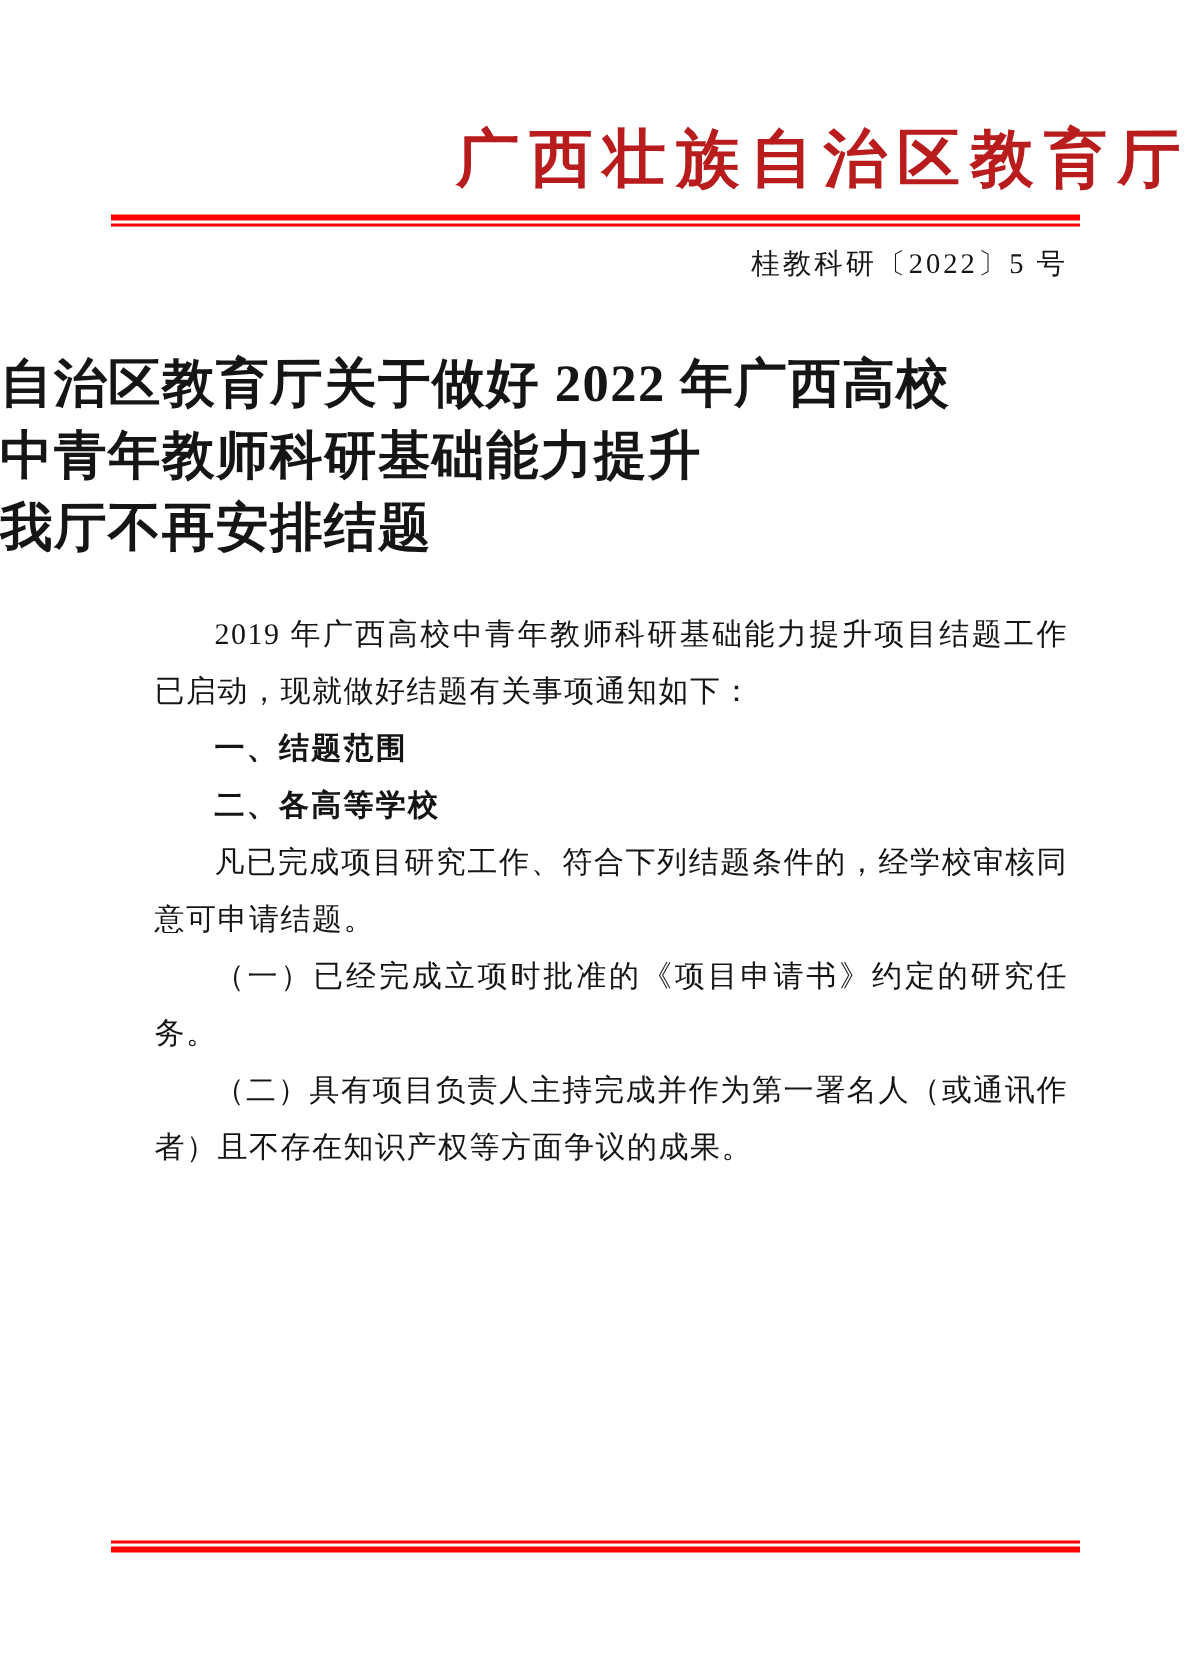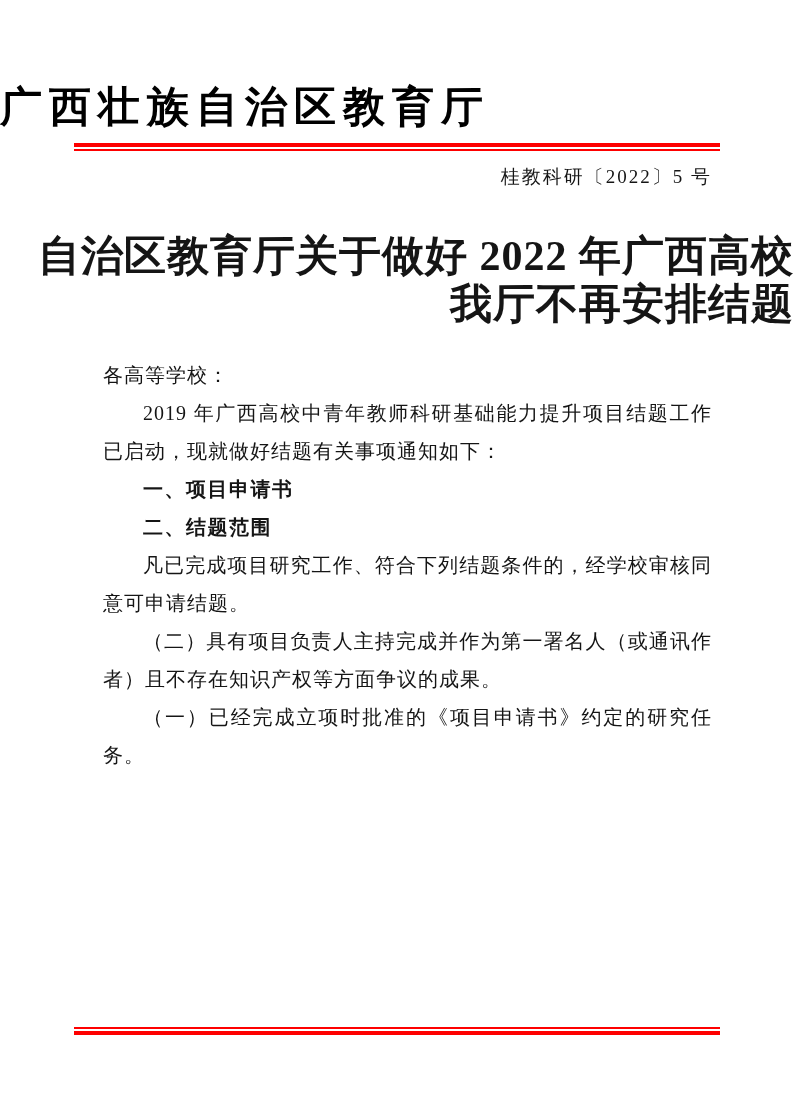--- a/index.html
+++ b/index.html
@@ -12,25 +12,25 @@
     width: 794px;
     height: 1108px;
     margin: 0 auto;
     background: #ffffff;
     overflow: hidden;
     color: #151515;
     font-family: "Liberation Serif", serif;
   }
   .agency-name {
     padding-top: 80px;
-    text-align: left;
+    text-align: right;
     font-size: 42px;
     line-height: 54px;
     font-weight: 700;
-    color: #000000;
+    color: #b91c1c;
     letter-spacing: 7px;
     white-space: nowrap;
   }
   .header-divider {
     width: 646px;
     margin: 9px auto 0 auto;
     height: 2px;
     border-top: 4px solid #fe0000;
     border-bottom: 2px solid #fe0000;
   }
@@ -38,22 +38,22 @@
     margin-top: 13px;
     padding-right: 82px;
     text-align: right;
     font-size: 19px;
     line-height: 26px;
     letter-spacing: 2px;
     padding-left: 40px;
   }
   .doc-title {
     margin-top: 42px;
-    text-align: right;
-    font-size: 42px;
+    text-align: left;
+    font-size: 35px;
     line-height: 48px;
     font-weight: 700;
     letter-spacing: 1px;
   }
   .body-text {
     margin: 28px 82px 0 103px;
     font-size: 20px;
     line-height: 38px;
     text-align: justify;
     letter-spacing: 1px;
@@ -87,36 +87,36 @@
 <div class="page">
 
   <div class="agency-name">广西壮族自治区教育厅</div>
 
   <div class="header-divider"></div>
 
   <div class="doc-number">桂教科研〔2022〕5 号</div>
 
   <div class="doc-title">
     <div>自治区教育厅关于做好 2022 年广西高校</div>
+    <div>中青年教师科研基础能力提升</div>
     <div>我厅不再安排结题</div>
   </div>
 
   <div class="body-text">
-    <p class="salutation">各高等学校：</p>
 
     <p>2019 年广西高校中青年教师科研基础能力提升项目结题工作已启动，现就做好结题有关事项通知如下：</p>
 
-    <p class="section-heading">一、项目申请书</p>
+    <p class="section-heading">一、结题范围</p>
 
 
-    <p class="section-heading">二、结题范围</p>
+    <p class="section-heading">二、各高等学校</p>
 
     <p>凡已完成项目研究工作、符合下列结题条件的，经学校审核同意可申请结题。</p>
 
+    <p>（一）已经完成立项时批准的《项目申请书》约定的研究任务。</p>
+
     <p>（二）具有项目负责人主持完成并作为第一署名人（或通讯作者）且不存在知识产权等方面争议的成果。</p>
-
-    <p>（一）已经完成立项时批准的《项目申请书》约定的研究任务。</p>
 
   </div>
 
   <div class="footer-divider"></div>
 
 </div>
 
 </body></html>

